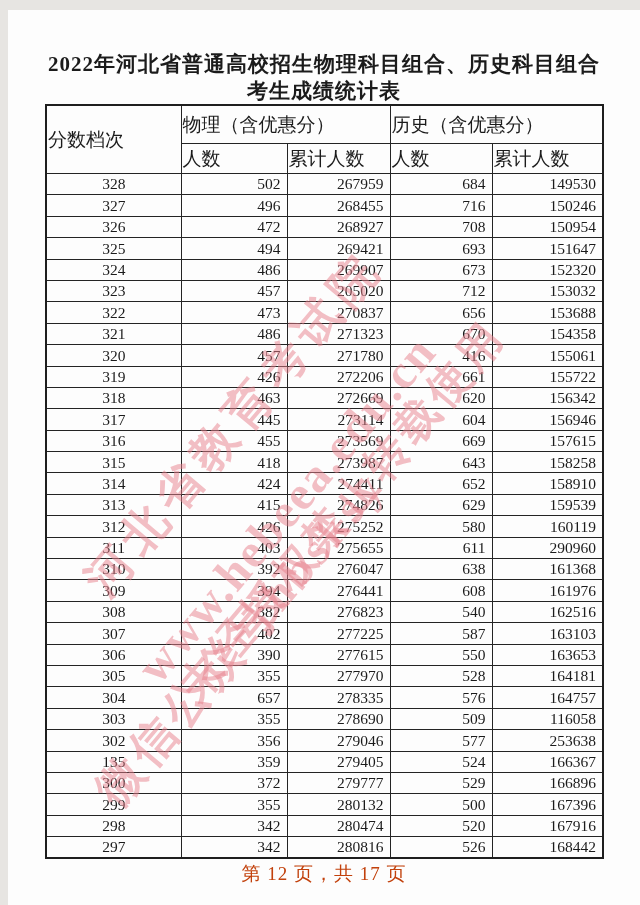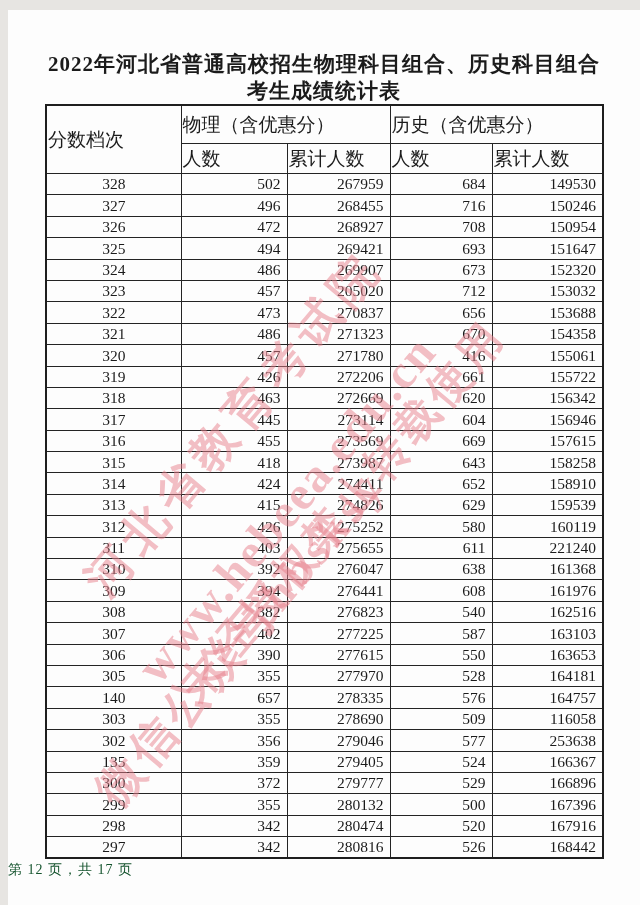--- a/index.html
+++ b/index.html
@@ -16,22 +16,22 @@
               border:2px solid #1e1e1e;}
   table.score th, table.score td{border:1.5px solid #242424;overflow:hidden;}
   thead th{font-weight:400;font-size:19px;text-align:left;}
   tr.h1 th{height:35px;}
   tr.h2 th{height:27px;}
   tbody tr{height:21.4px;}
   tbody td{font-size:15.5px;line-height:1;}
   .c-tier{text-align:center;}
   .c-num{text-align:right;padding-right:6px;}
 
-  .footer{position:absolute;left:0;top:851px;width:100%;
-          font-size:14px;color:#14532d;letter-spacing:1px;}
+  .footer{position:absolute;left:0;top:851px;width:100%;text-align:center;
+          font-size:19px;color:#c2410c;letter-spacing:1px;}
 
   .watermark{position:absolute;left:0;top:0;width:100%;height:100%;pointer-events:none;z-index:5;}
   .wm{position:absolute;transform-origin:0 50%;transform:rotate(-50deg);
       white-space:nowrap;font-weight:700;opacity:0.5;font-family:"Liberation Serif","DejaVu Serif",serif;}
   .wm1{left:87px;top:548px;font-size:46px;letter-spacing:8px;}
   .wm2{left:138px;top:638px;font-size:48px;letter-spacing:2px;}
   .wm3{left:98px;top:758px;font-size:46px;letter-spacing:5px;}
   .wm4{left:180px;top:656px;font-size:43px;letter-spacing:5px;}
 </style>
 </head>
@@ -184,21 +184,21 @@
             <td class="c-num">426</td>
             <td class="c-num">275252</td>
             <td class="c-num">580</td>
             <td class="c-num">160119</td>
           </tr>
           <tr>
             <td class="c-tier">311</td>
             <td class="c-num">403</td>
             <td class="c-num">275655</td>
             <td class="c-num">611</td>
-            <td class="c-num">221240</td>
+            <td class="c-num">290960</td>
           </tr>
           <tr>
             <td class="c-tier">310</td>
             <td class="c-num">392</td>
             <td class="c-num">276047</td>
             <td class="c-num">638</td>
             <td class="c-num">161368</td>
           </tr>
           <tr>
             <td class="c-tier">309</td>
@@ -229,21 +229,21 @@
             <td class="c-num">163653</td>
           </tr>
           <tr>
             <td class="c-tier">305</td>
             <td class="c-num">355</td>
             <td class="c-num">277970</td>
             <td class="c-num">528</td>
             <td class="c-num">164181</td>
           </tr>
           <tr>
-            <td class="c-tier">140</td>
+            <td class="c-tier">304</td>
             <td class="c-num">657</td>
             <td class="c-num">278335</td>
             <td class="c-num">576</td>
             <td class="c-num">164757</td>
           </tr>
           <tr>
             <td class="c-tier">303</td>
             <td class="c-num">355</td>
             <td class="c-num">278690</td>
             <td class="c-num">509</td>

